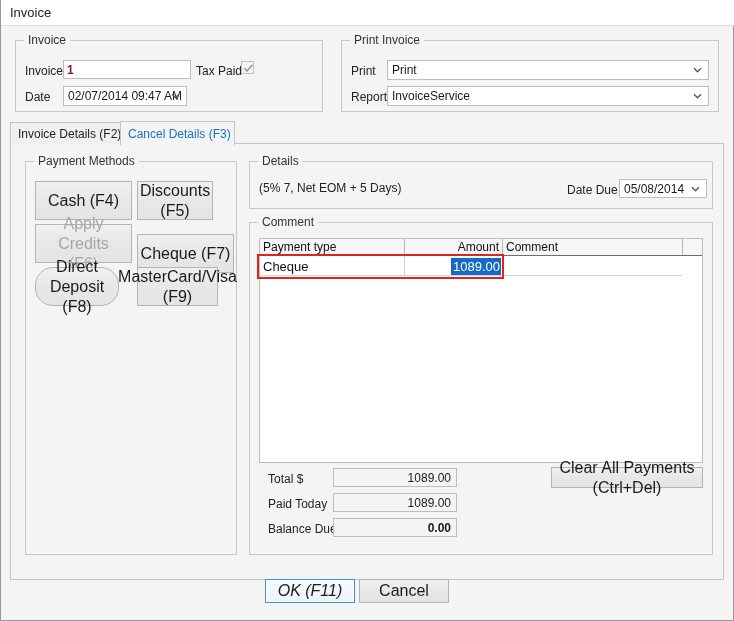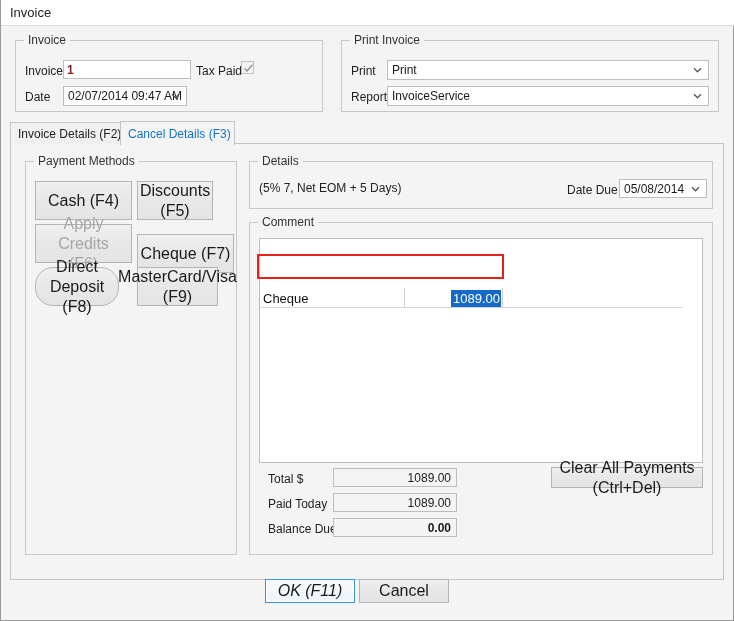--- a/index.html
+++ b/index.html
@@ -199,21 +199,20 @@
     white-space: nowrap;
   }
   .gh-cell.right { justify-content: flex-end; }
   .grid-row {
     position: absolute;
     left: 0; top: 17px;
     height: 20px;
     display: flex;
     background: #ffffff;
     border-bottom: 1px solid #d4d4d4;
-    margin-top: 32px;
   }
   .gr-cell {
     height: 20px;
     font-size: 13px;
     color: #111111;
     display: flex;
     align-items: center;
     padding: 0 3px;
     border-right: 1px solid #d0d0d0;
     white-space: nowrap;
@@ -335,20 +334,25 @@
           </svg>
       </span>
     </div>
 
     <div class="groupbox" style="left:248px; top:196px; width:464px; height:333px;">
       <div class="gb-title">Comment</div>
     </div>
 
     <div class="grid" style="left:258px; top:212px; width:444px; height:225px;">
 
+      <div class="grid-header" style="width:442px;">
+        <div class="gh-cell" style="width:145px;">Payment type</div>
+        <div class="gh-cell right" style="width:98px;">Amount</div>
+        <div class="gh-cell" style="width:180px;">Comment</div>
+      </div>
 
       <div class="grid-row" style="width:422px;">
         <div class="gr-cell" style="width:145px;">Cheque</div>
         <div class="gr-cell right" style="width:98px; padding-right:1px;">
           <span class="sel-text">1089.00</span>
         </div>
         <div class="gr-cell" style="width:177px; border-right:none;"></div>
       </div>
     </div>
 

